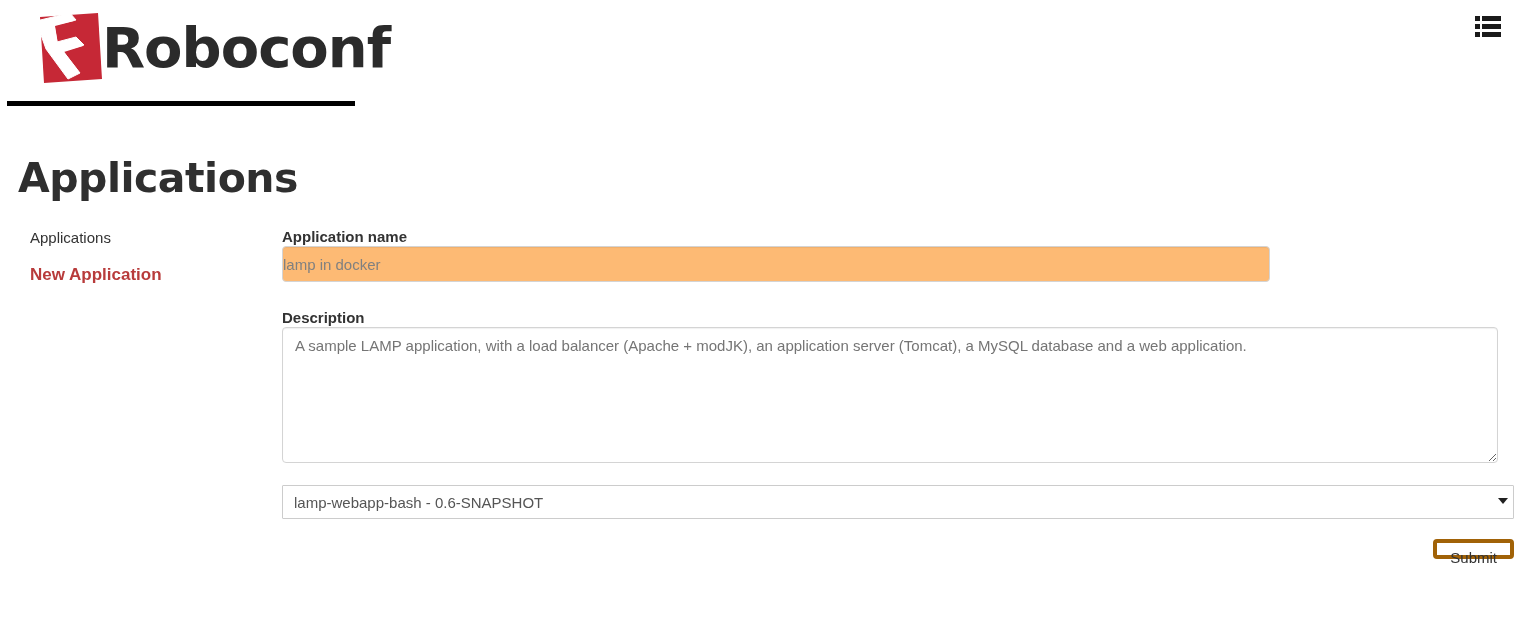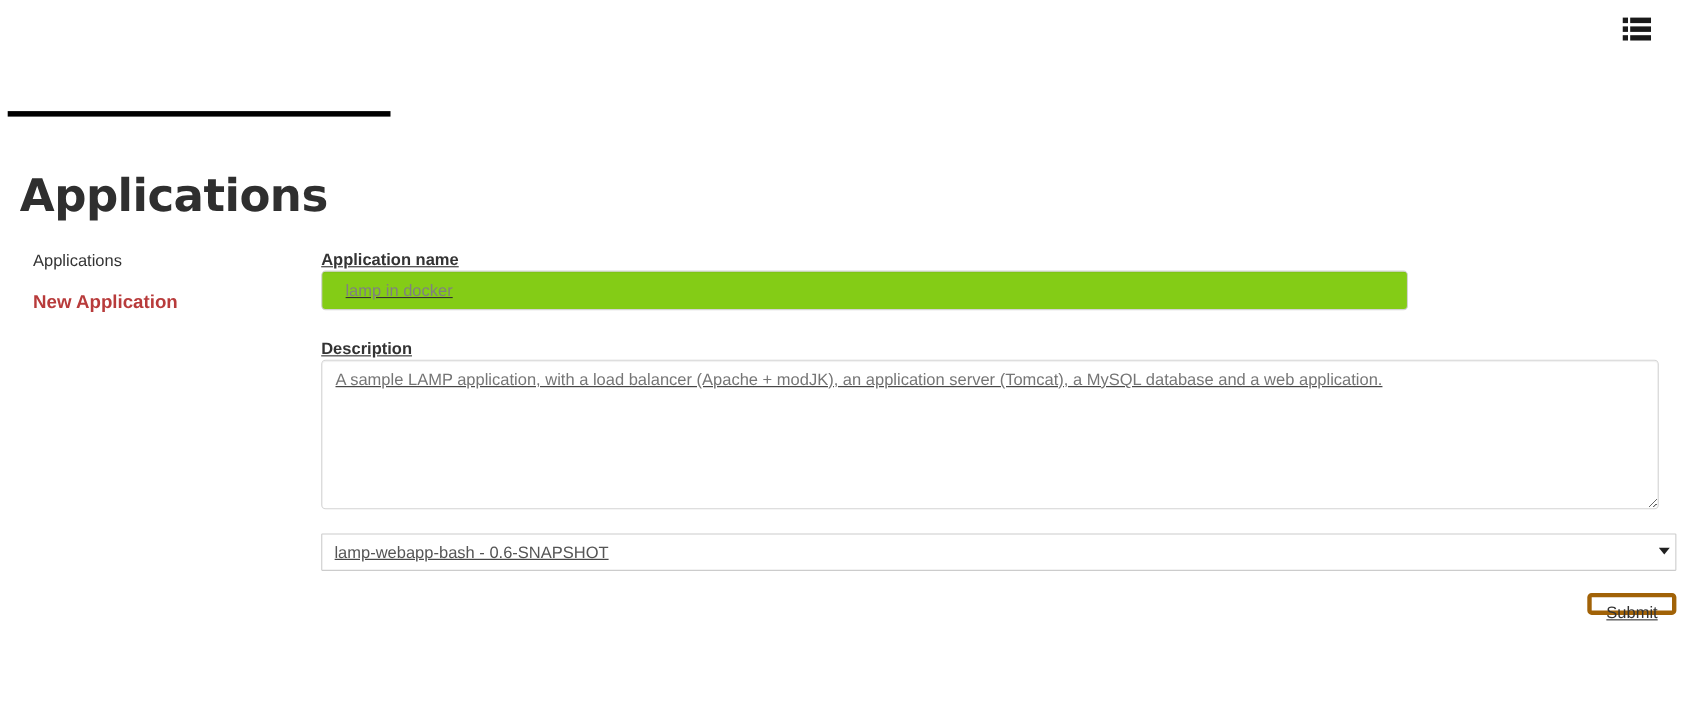--- a/index.html
+++ b/index.html
@@ -106,42 +106,41 @@
     cursor: pointer;
   }
   .side-item.active {
     color: #b83b3b;
     font-weight: bold;
     font-size: 17px;
   }
 
   .form-area {
     position: absolute;
-    left: 292px;
+    left: 282px;
     top: 0;
     width: 1232px;
-    text-decoration: underline;
   }
   .field-label {
     font-size: 15px;
     font-weight: bold;
     color: #333333;
     margin: 0 0 9px 0;
     line-height: 18px;
   }
   .text-input {
     box-sizing: border-box;
     display: block;
     width: 988px;
     height: 36px;
-    padding: 6px 21px;
+    padding: 6px 0;
     font-size: 15px;
     font-family: "Liberation Sans", sans-serif;
     color: #555555;
-    background: #84cc16;
+    background: #fdba74;
     border: 1px solid #d4d4d4;
     border-radius: 4px;
     box-shadow: inset 0 1px 1px rgba(0,0,0,0.06);
     outline: none;
   }
   .text-input::placeholder { color: #808080; }
 
   .spacer-1 { height: 27px; }
 
   .text-area {
@@ -227,20 +226,30 @@
     cursor: pointer;
     line-height: 18px;
   }
 </style>
 </head>
 <body>
 
 <div class="header">
 
   <div class="brand">
+    <div class="brand-logo">
+
+      <svg class="logo-mark" viewBox="0 0 78 76">
+        <polygon points="10,6 68,2 72,68 14,72" fill="#c62836"></polygon>
+        <path d="M6,10 L40,2 L46,9 L24,14 L27,31 L46,26 L54,34 L33,40 L50,62 L38,68 L16,38 Z" fill="#ffffff" stroke="#ffffff" stroke-width="1"></path>
+        <path d="M8,12 L38,4 L44,10 L25,15 L28,33 L47,28 L53,35 L34,41 L49,61 L39,66 L18,37 Z" fill="#ffffff"></path>
+      </svg>
+
+      <div class="logo-word">Roboconf</div>
+    </div>
     <div class="brand-underline"></div>
   </div>
 
   <svg class="header-icon" viewBox="0 0 26 22">
     <rect x="0" y="1" width="5" height="5" fill="#1a1a1a"></rect>
     <rect x="7" y="1" width="19" height="5" fill="#1a1a1a"></rect>
     <rect x="0" y="9" width="5" height="5" fill="#1a1a1a"></rect>
     <rect x="7" y="9" width="19" height="5" fill="#1a1a1a"></rect>
     <rect x="0" y="17" width="5" height="5" fill="#1a1a1a"></rect>
     <rect x="7" y="17" width="19" height="5" fill="#1a1a1a"></rect>

